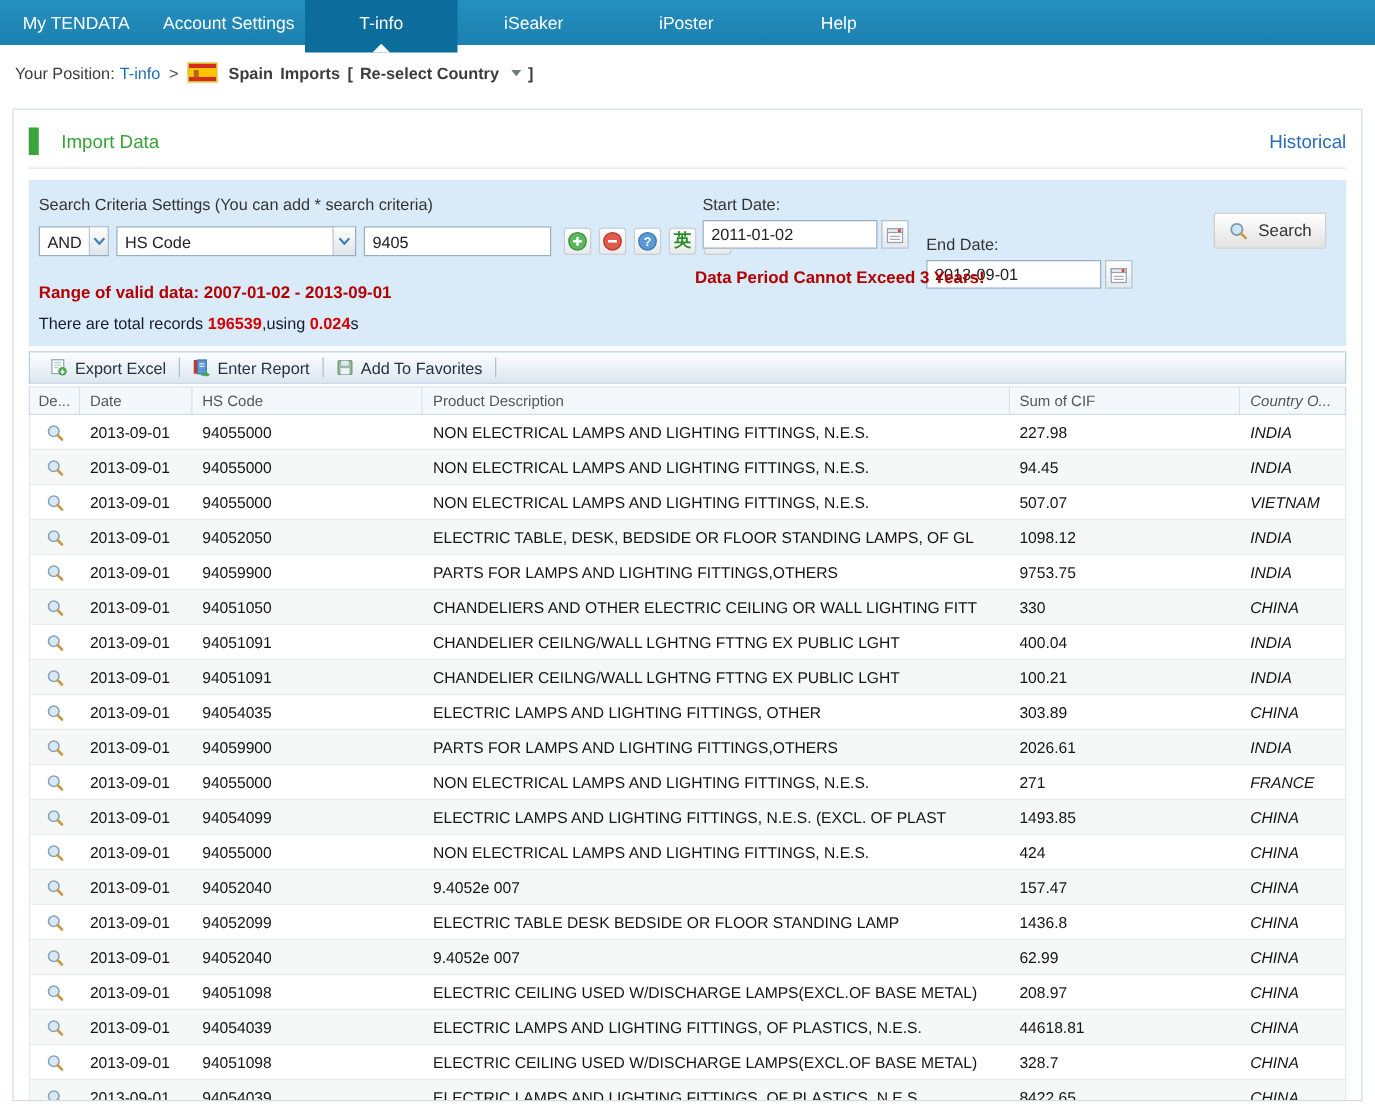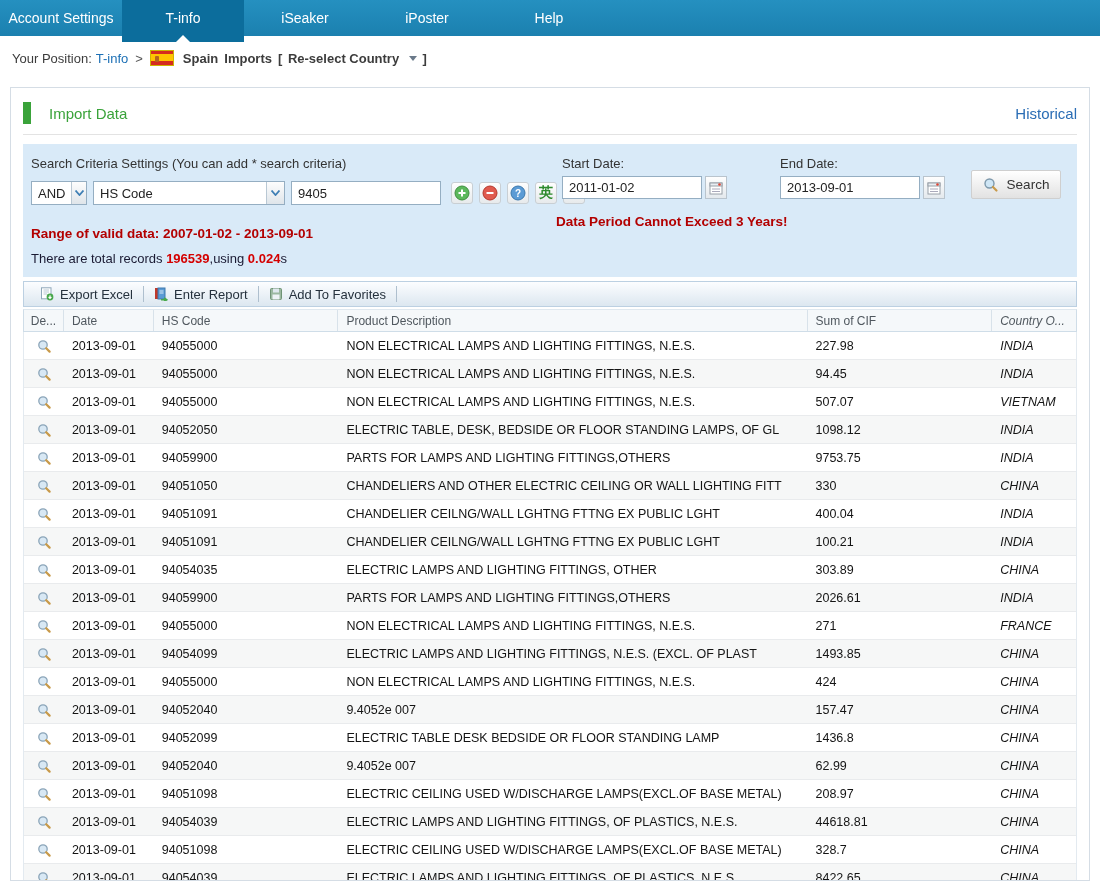--- a/index.html
+++ b/index.html
@@ -44,21 +44,21 @@
   .op-select { width:56px; margin-right:6px; }
   .field-select { width:192px; margin-right:6px; }
   .kw-input { width:150px; height:24px; border:1px solid #95aec2; font-size:13px; padding:0 6px; color:#222; margin-right:10px; font-family:inherit; }
   .mini-btn { width:22px; height:22px; margin-right:6px; border:1px solid #c9cfd4; border-radius:3px;
     background:linear-gradient(#fefefe,#e7eaec); display:flex; align-items:center; justify-content:center; cursor:pointer;
     font-size:14px; font-weight:bold; }
   .lang-en { color:#2e8b2e; }
   .lang-es { color:#c33; }
   .date-group { position:absolute; top:12px; }
   .date-group.start { left:539px; }
-  .date-group.end { left:757px; }
+  .date-group.end { left:718px;margin-top:32px; }
   .date-label { font-size:13px; color:#333; margin-bottom:5px; }
   .date-row { display:flex; align-items:center; }
   .date-input { width:140px; height:23px; border:1px solid #95aec2; font-size:13px; padding:0 6px; color:#222; font-family:inherit; }
   .cal-btn { width:22px; height:23px; margin-left:3px; border:1px solid #b9c4cd; background:linear-gradient(#fefefe,#e4e9ed);
     display:flex; align-items:center; justify-content:center; cursor:pointer; }
   .period-warning { position:absolute; left:533px; top:70px; color:#b30000; font-weight:bold; font-size:13.5px; }
   .search-btn { position:absolute; right:16px; top:26px; width:90px; height:29px; border:1px solid #cfcfcf; border-radius:2px;
     background:linear-gradient(#ffffff,#e2e2e2); display:flex; align-items:center; justify-content:center; gap:8px;
     font-size:13.5px; color:#333; cursor:pointer; font-family:inherit; }
   .range-note { margin-top:21px; color:#b30000; font-weight:bold; font-size:13.5px; }
@@ -89,20 +89,21 @@
   .td { padding-left:8px; white-space:nowrap; overflow:hidden; }
   .td.col-detail { display:flex; justify-content:center; padding-left:0; cursor:pointer; }
 
   .icon16 { width:16px; height:16px; display:inline-block; }
   .icon14 { width:14px; height:14px; display:inline-block; }
 </style>
 </head>
 <body>
 
 <div class="navbar">
+  <div class="nav-item">My TENDATA</div>
   <div class="nav-item">Account Settings</div>
   <div class="nav-item active">T-info</div>
   <div class="nav-item">iSeaker</div>
   <div class="nav-item">iPoster</div>
   <div class="nav-item">Help</div>
 </div>
 
 <div class="breadcrumb">
   <span>Your Position:</span>
   <a>T-info</a>

